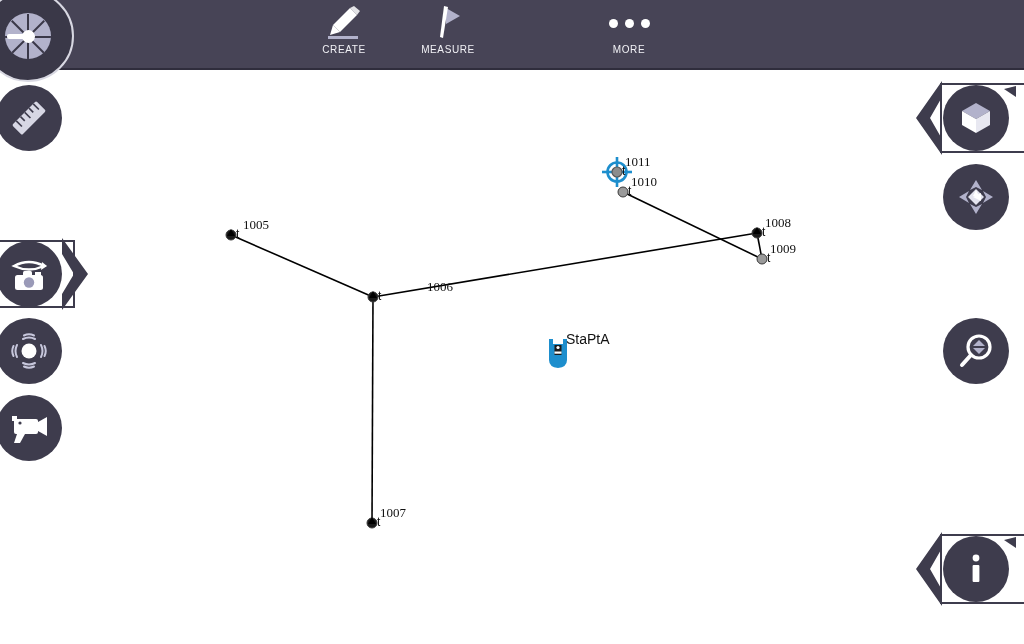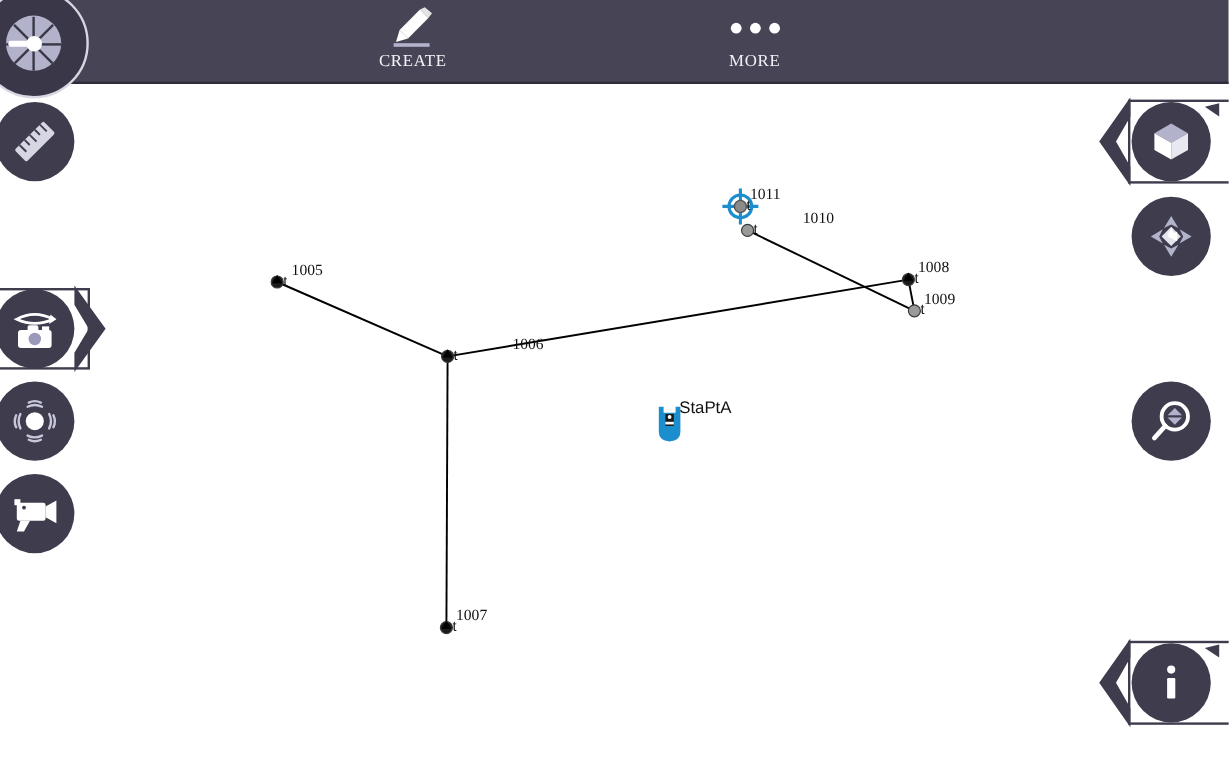--- a/index.html
+++ b/index.html
@@ -49,22 +49,22 @@
 
   .tb-item {
     position: absolute; top: 4px; width: 108px; height: 64px;
     display: flex; flex-direction: column; align-items: center;
     justify-content: flex-start; cursor: pointer;
   }
   .tb-icon {
     height: 38px; display: flex; align-items: center; justify-content: center;
   }
   .tb-label {
-    font-size: 14px; letter-spacing: .6px; color: #f2f2f6;
-    margin-top: 2px; font-family: Liberation Serif, serif;
+    font-size: 10px; letter-spacing: .6px; color: #f2f2f6;
+    margin-top: 2px; font-family: Liberation Sans, sans-serif;
   }
   #batt {
     position: absolute; top: -2px; left: 50%; transform: translateX(-50%);
     font-size: 13px; color: #ffffff; white-space: nowrap;
     letter-spacing: -0.5px;
   }
   .dots { display: flex; gap: 7px; align-items: center; }
   .dots span {
     width: 9px; height: 9px; border-radius: 50%; background: #ffffff;
     display: block;
@@ -132,20 +132,29 @@
             <polygon points="26,3 33,10 16,27 9,20" fill="#ffffff"></polygon>
             <polygon points="9,20 16,27 6,30" fill="#ffffff"></polygon>
             <polygon points="26,3 33,10 36,6 30,1" fill="#ffffff" opacity="0.85"></polygon>
             <rect x="4" y="31" width="30" height="3" fill="#b2b2cb"></rect>
           </g>
         </svg>
       </div>
       <div class="tb-label">CREATE</div>
     </div>
 
+    <div class="tb-item" style="left:394px">
+      <div class="tb-icon">
+        <svg width="40" height="38" viewBox="0 0 40 38">
+          <polygon points="18,4 32,12 18,20" fill="#b2b2cb"></polygon>
+          <polygon points="16,2 20,3 15,34 12,33" fill="#ffffff"></polygon>
+        </svg>
+      </div>
+      <div class="tb-label">MEASURE</div>
+    </div>
 
 
     <div class="tb-item" style="left:575px">
       <div class="tb-icon">
         <div class="dots">
             <span></span>
             <span></span>
             <span></span>
           </div>
       </div>
@@ -307,21 +316,21 @@
         <div class="pt-label" style="left: 243px; top: 147px;">1005</div>
         <div class="pt-sub" style="left: 236px; top: 157px;">t</div>
         <div class="pt-label" style="left: 379px; top: 209px; margin-left: 48px;">1006</div>
         <div class="pt-sub" style="left: 378px; top: 219px;">t</div>
         <div class="pt-label" style="left: 380px; top: 435px;">1007</div>
         <div class="pt-sub" style="left: 377px; top: 445px;">t</div>
         <div class="pt-label" style="left: 765px; top: 145px;">1008</div>
         <div class="pt-sub" style="left: 762px; top: 155px;">t</div>
         <div class="pt-label" style="left: 770px; top: 171px;">1009</div>
         <div class="pt-sub" style="left: 767px; top: 181px;">t</div>
-        <div class="pt-label" style="left: 631px; top: 104px; margin-left: 38px;">1010</div>
+        <div class="pt-label" style="left: 631px; top: 104px;">1010</div>
         <div class="pt-sub" style="left: 628px; top: 114px;">t</div>
         <div class="pt-label" style="left: 625px; top: 84px;">1011</div>
         <div class="pt-sub" style="left: 622px; top: 94px;">t</div>
         <div class="sta-label" style="left: 566px; top: 261px;">StaPtA</div>
       </div>
   </div>
 
 </div>
 
 </body></html>

